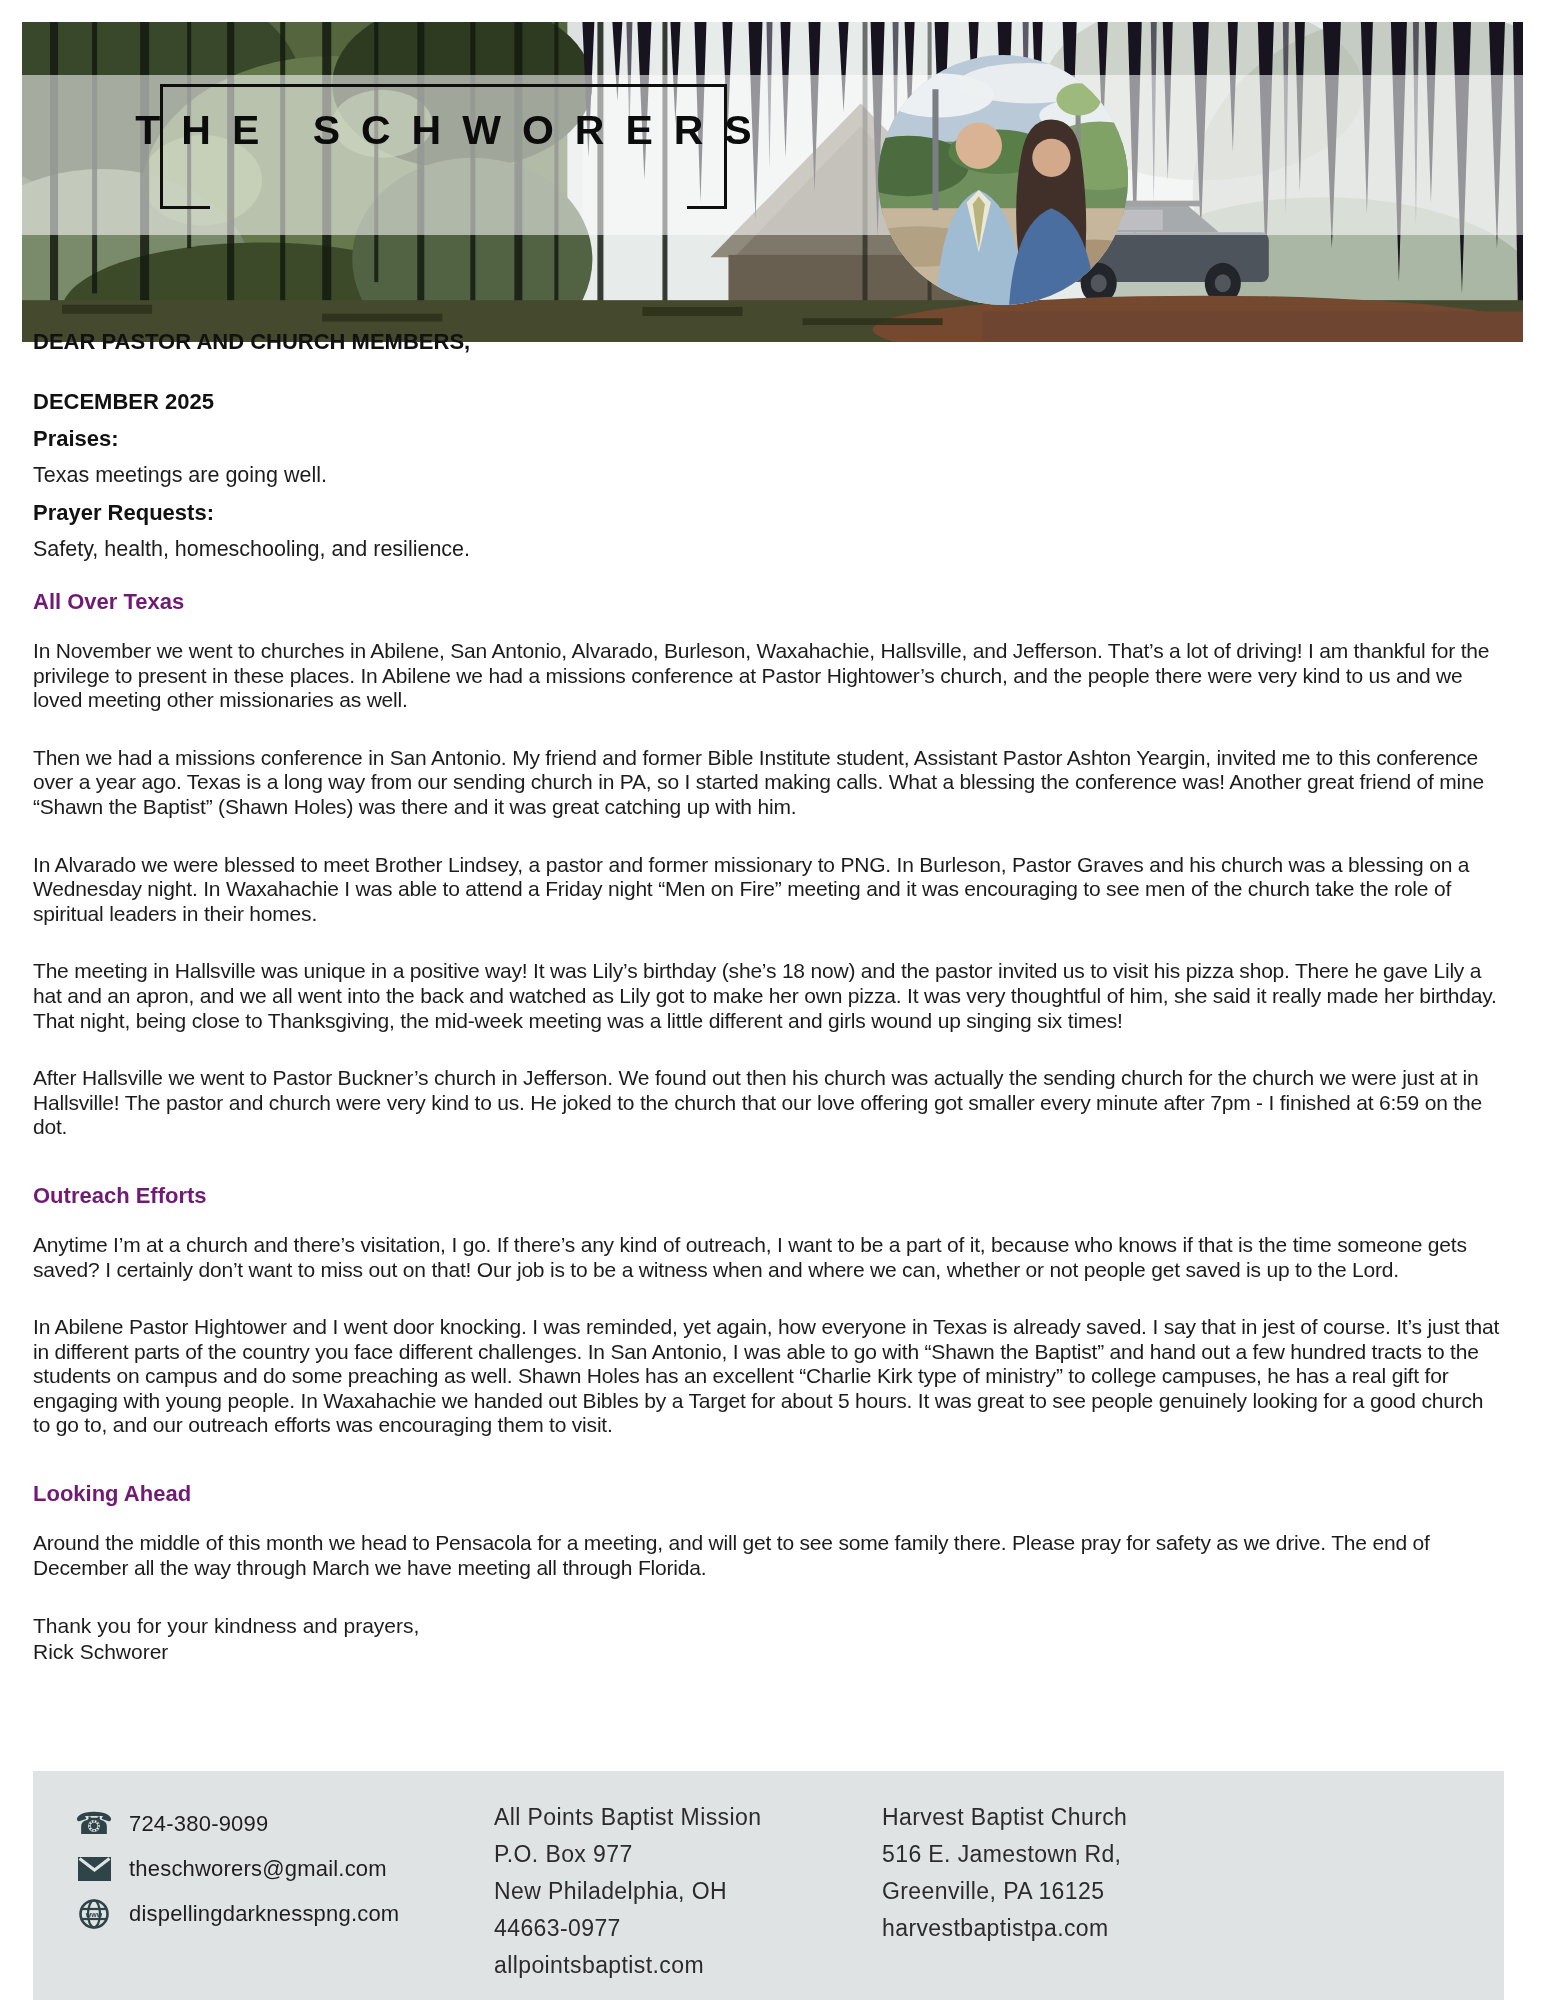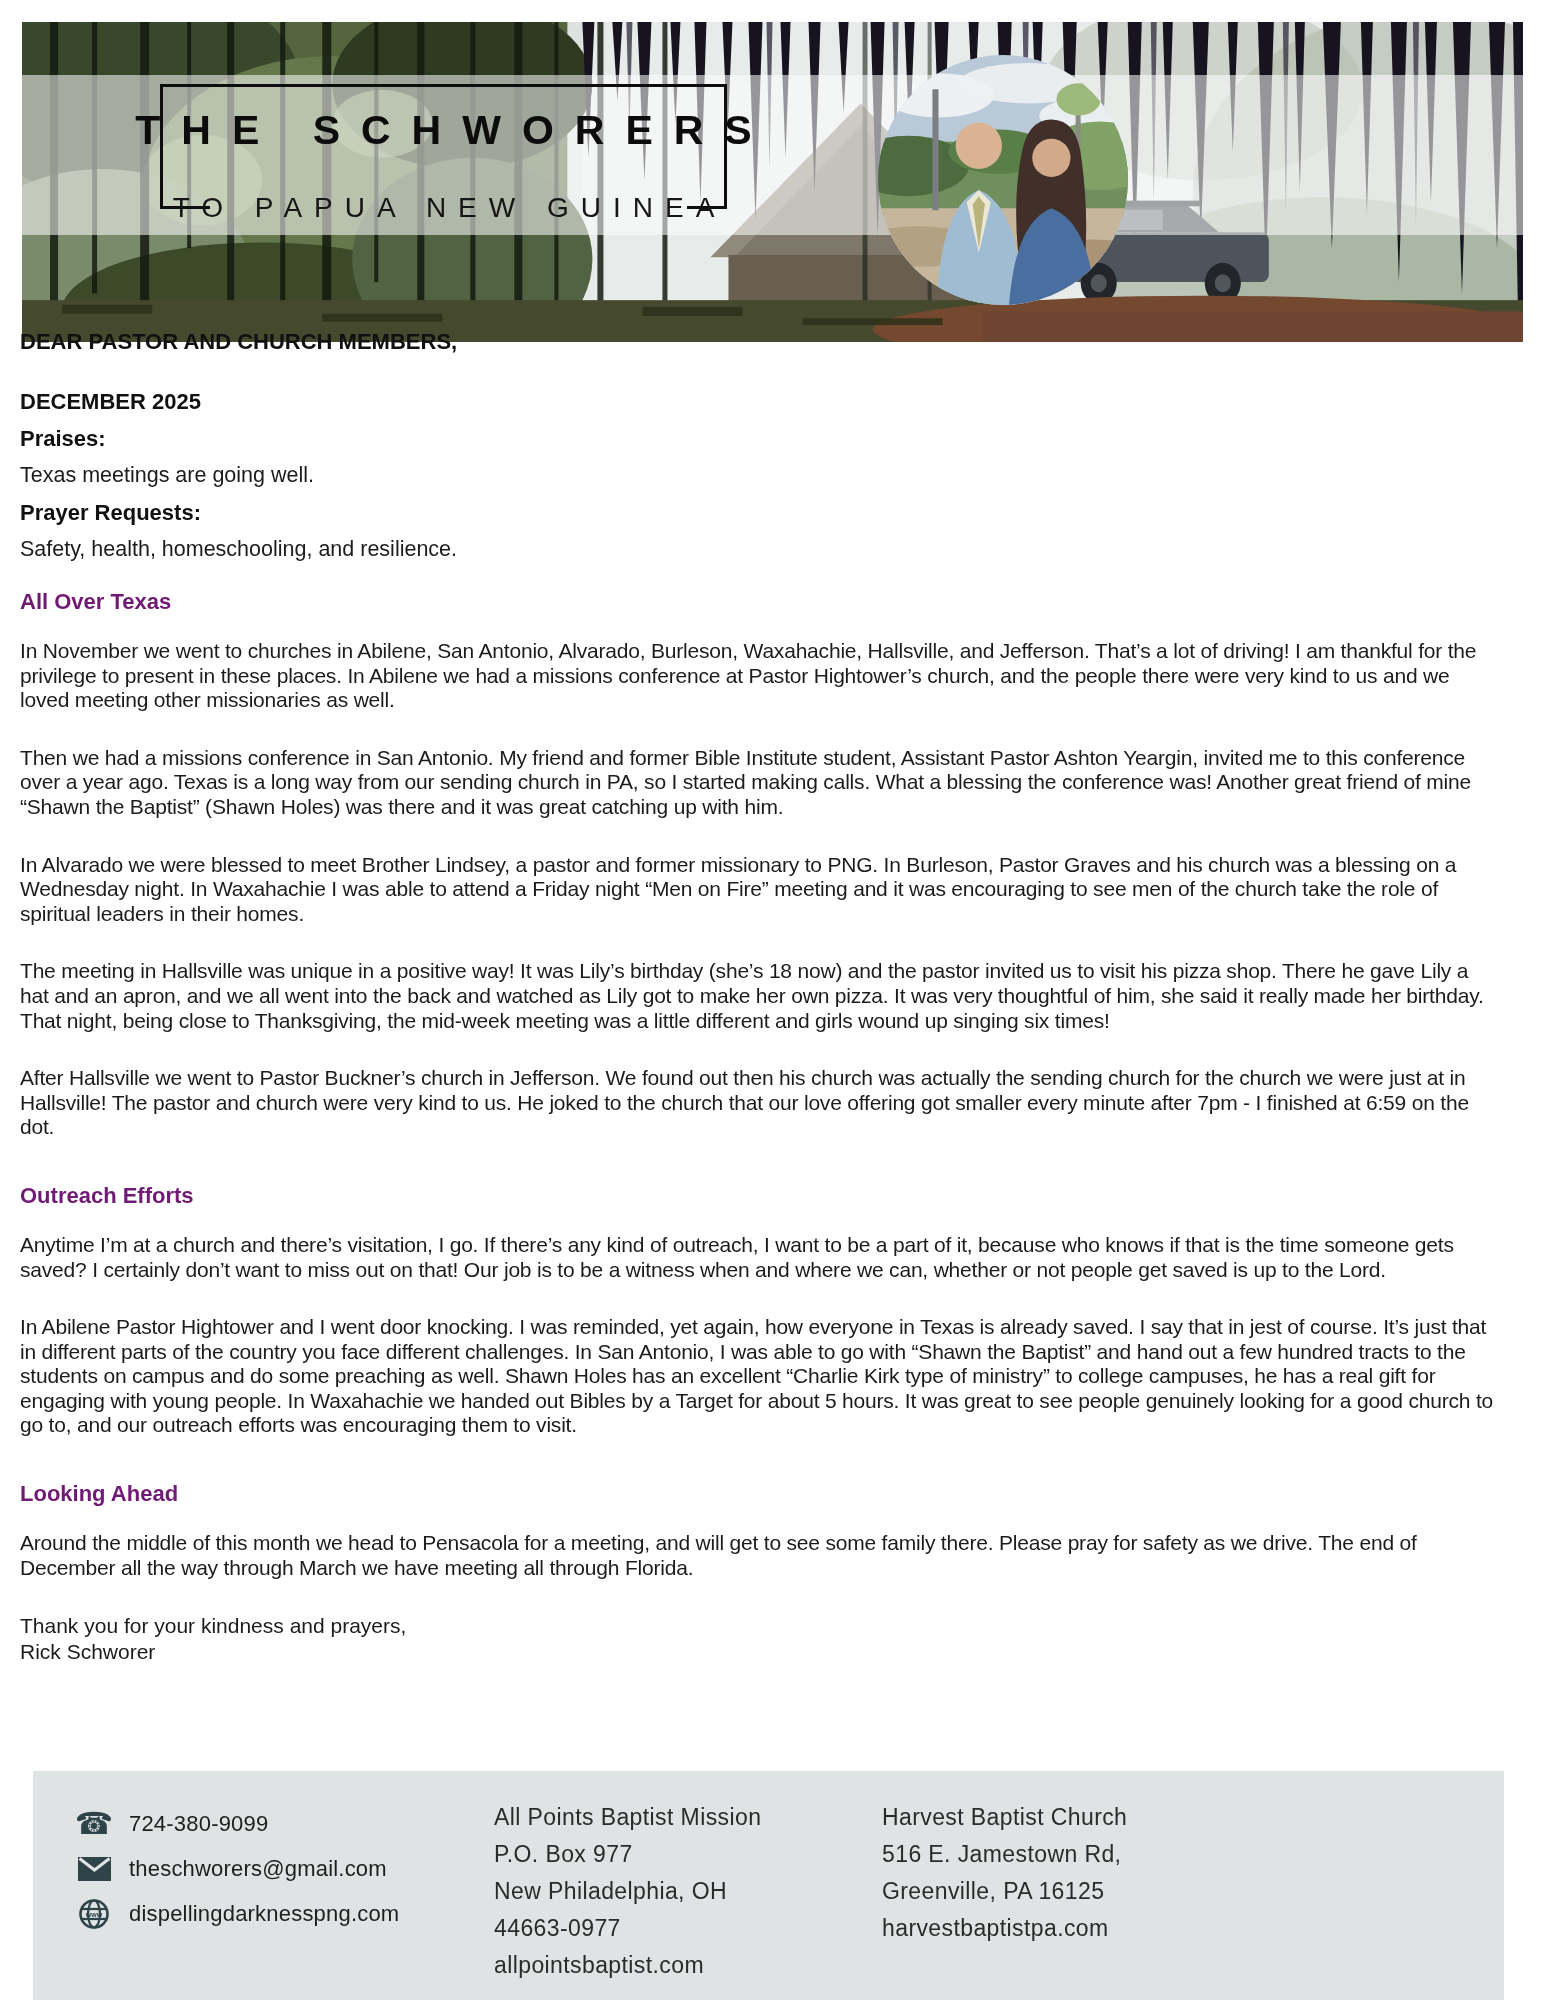--- a/index.html
+++ b/index.html
@@ -32,21 +32,21 @@
     text-indent:12px; white-space:nowrap;
   }
 
   .couple-photo {
     position:absolute; left:856px; top:33px; width:250px; height:250px;
     border-radius:50%; overflow:hidden;
   }
   .couple-photo svg { display:block; width:100%; height:100%; }
 
   
-  .content { position:absolute; left:0; right:0; top:305px; padding:0 45px 0 20px; }
+  .content { position:absolute; left:0; right:0; top:305px; padding:0 45px 0 33px; }
   .salutation { font-weight:bold; font-size:22px; color:#111; margin:24px 0 0 0; line-height:26px; }
   .intro { margin-top:28px; }
   .intro > div { line-height:37px; font-size:21.5px; }
   .intro .b { font-weight:bold; font-size:22px; color:#111; }
   .section h2 { font-size:22px; color:#701a75; margin:42px 0 24px 0; line-height:27px; font-weight:bold; }
   .section.first h2 { margin-top:20px; }
   .section p { font-size:21px; line-height:24.6px; letter-spacing:-0.2px; margin:0 0 33px 0; }
   .closing { font-size:21px; line-height:26px; margin:0; }
 
   
@@ -175,21 +175,20 @@
           <rect x="780" y="262" width="140" height="6"></rect>
       </g>
     </svg>
 
     <div class="hero-band"></div>
 
     <div class="titlebox">
       <div class="titlebox-main">THE SCHWORERS</div>
       <span class="seg l"></span>
       <span class="seg r"></span>
-      <div class="titlebox-sub">TO PAPUA NEW GUINEA</div>
     </div>
 
     <div class="couple-photo">
       <svg viewBox="0 0 248 248" aria-hidden="true">
         <rect width="248" height="248" fill="#b9c9d8"></rect>
         <ellipse cx="60" cy="40" rx="55" ry="22" fill="#f2f4f5" opacity="0.9"></ellipse>
         <ellipse cx="150" cy="28" rx="70" ry="20" fill="#eef1f2" opacity="0.9"></ellipse>
         <ellipse cx="210" cy="60" rx="50" ry="18" fill="#f5f7f7" opacity="0.8"></ellipse>
         <rect y="86" width="248" height="74" fill="#6f8f5c"></rect>
         <ellipse cx="30" cy="110" rx="60" ry="30" fill="#4c6b3f"></ellipse>

